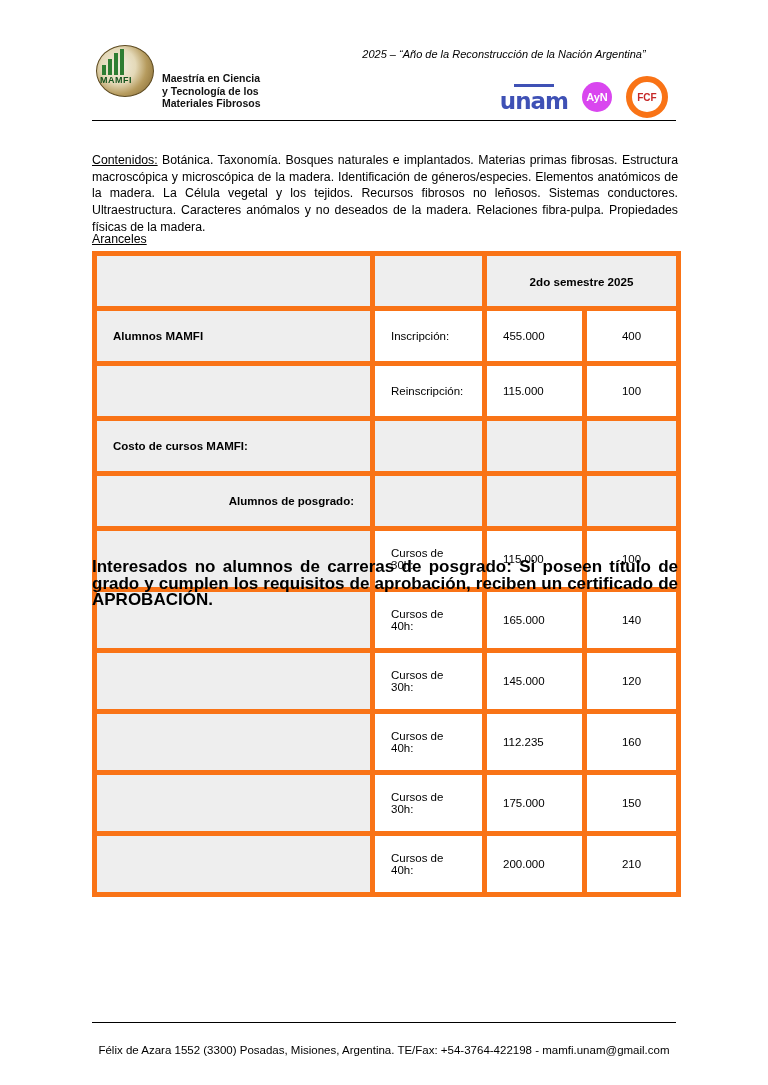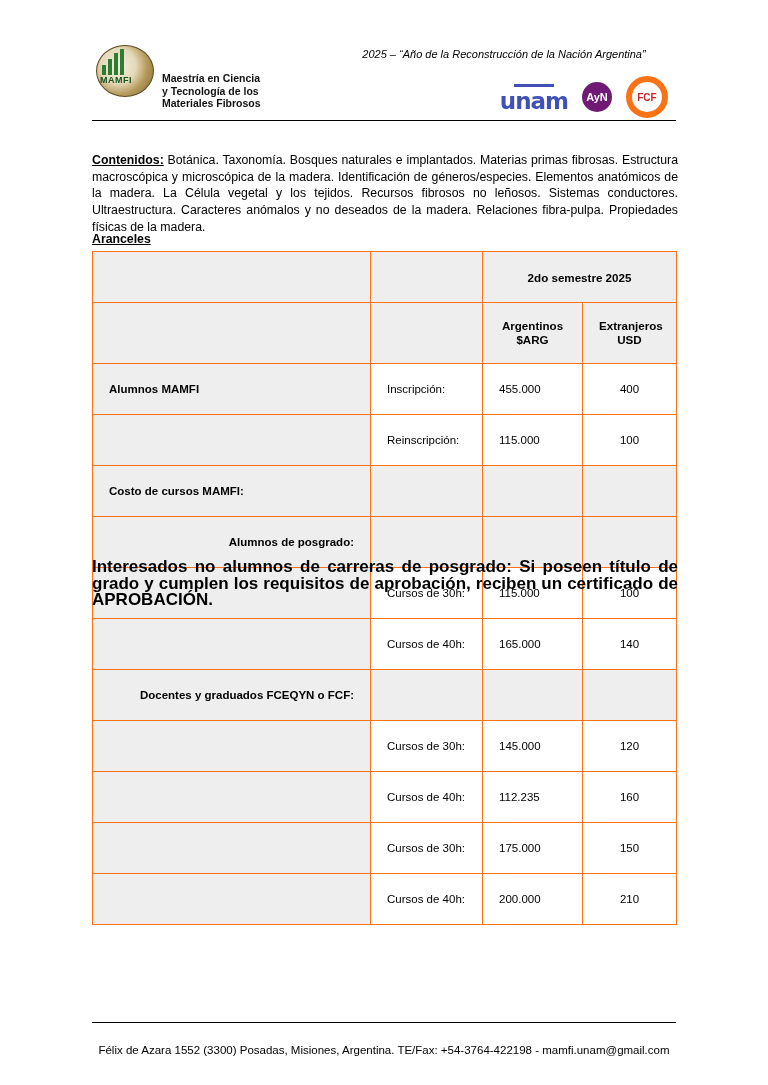--- a/index.html
+++ b/index.html
@@ -125,21 +125,21 @@
     display: block;
     width: 40px;
     height: 3px;
     background: #3f51b5;
     margin: 0 auto 2px auto;
   }
   .logo-ayn {
     width: 30px;
     height: 30px;
     border-radius: 50%;
-    background: #701a75;
+    background: #d946ef;
     color: #ffffff;
     font-size: 11px;
     font-weight: bold;
     display: flex;
     align-items: center;
     justify-content: center;
   }
   .logo-fcf {
     width: 30px;
     height: 30px;
@@ -166,45 +166,45 @@
   .contenidos {
     position: absolute;
     left: 92px;
     top: 140px;
     width: 586px;
     font-size: 12.3px;
     line-height: 16.6px;
     text-align: justify;
   }
   .contenidos .lbl {
-    font-weight: bold;
+    font-weight: normal;
     text-decoration: underline;
   }
 
   .aranceles-title {
     position: absolute;
     left: 92px;
     top: 232px;
     font-size: 12.3px;
-    font-weight: bold;
+    font-weight: normal;
     text-decoration: underline;
   }
 
   
   table.arancel {
     position: absolute;
     left: 92px;
     top: 251px;
     width: 584px;
     border-collapse: collapse;
     font-size: 11.5px;
     table-layout: fixed;
   }
   table.arancel td {
-    border: 1px solid #f97316;
+    border: 5px solid #f97316;
     padding: 16px;
     vertical-align: middle;
     height: 18px;
   }
   .cellpad { padding: 2px 6px; }
   .shaded { background: #eeeeee; }
   .b { font-weight: bold; }
   .right { text-align: right; }
   .col-a { width: 278px; }
   .col-b { width: 112px; }
@@ -306,32 +306,20 @@
         <col class="col-b">
         <col class="col-c">
         <col class="col-d">
     </colgroup>
     <tbody>
       <tr>
         <td class="shaded cellpad"></td>
         <td class="shaded cellpad"></td>
         <td class="shaded cellpad hdr-top" colspan="2">2do semestre 2025</td>
       </tr>
-      <tr>
-        <td class="shaded cellpad tall"></td>
-        <td class="shaded cellpad tall"></td>
-        <td class="shaded cellpad hdr-sub tall">
-          <div>Argentinos</div>
-          <div>$ARG</div>
-        </td>
-        <td class="shaded cellpad hdr-sub tall">
-          <div>Extranjeros</div>
-          <div>USD</div>
-        </td>
-      </tr>
 
       <tr>
         <td class="shaded cellpad b tall">Alumnos MAMFI</td>
         <td class="cellpad tall">Inscripción:</td>
         <td class="cellpad num tall">455.000</td>
         <td class="cellpad num-usd tall">400</td>
       </tr>
 
       <tr>
         <td class="shaded cellpad b tall"></td>
@@ -361,26 +349,20 @@
         <td class="cellpad num-usd tall">100</td>
       </tr>
 
       <tr>
         <td class="shaded cellpad b right tall"></td>
         <td class="cellpad tall">Cursos de 40h:</td>
         <td class="cellpad num tall">165.000</td>
         <td class="cellpad num-usd tall">140</td>
       </tr>
 
-      <tr>
-        <td class="shaded cellpad b right tall">Docentes y graduados FCEQYN o FCF:</td>
-        <td class="shaded cellpad tall"></td>
-        <td class="shaded cellpad num tall"></td>
-        <td class="shaded cellpad num-usd tall"></td>
-      </tr>
 
       <tr>
         <td class="shaded cellpad b right tall"></td>
         <td class="cellpad tall">Cursos de 30h:</td>
         <td class="cellpad num tall">145.000</td>
         <td class="cellpad num-usd tall">120</td>
       </tr>
 
       <tr>
         <td class="shaded cellpad b right tall"></td>

